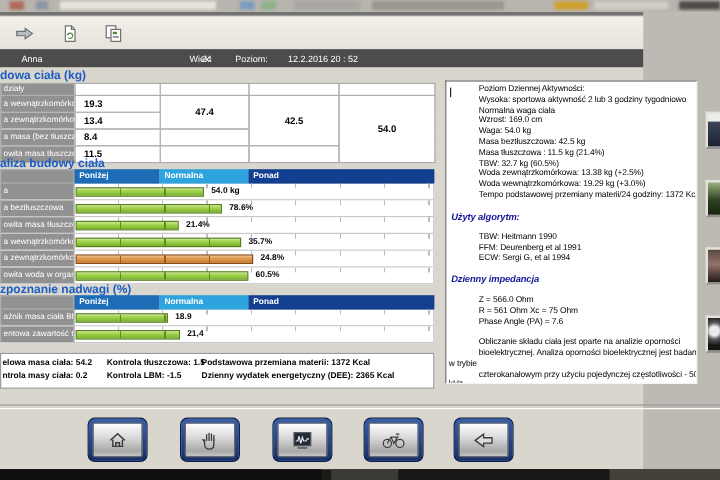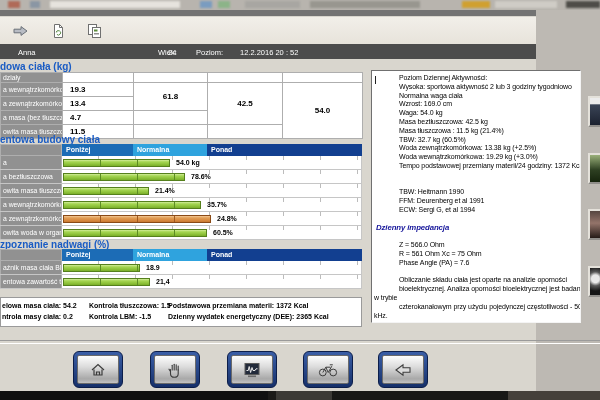--- a/index.html
+++ b/index.html
@@ -6,21 +6,21 @@
   body{width:600px;height:400px;position:relative;overflow:hidden;
        font-family:"Liberation Sans",sans-serif;background:#bdb9b3;}
 
   
   .top-strip{position:absolute;top:0;left:0;width:600px;height:10px;overflow:hidden;background:#b8b4ae;}
   .top-strip .blur{position:absolute;inset:0;filter:blur(1.3px);}
   .bs{position:absolute;top:1px;height:7px;}
 
   
   .window{position:absolute;top:10px;left:0;width:536px;height:381px;background:#d9d6ce;
-          border-top:6px solid #737373;}
+          border-top:3px solid #737373;}
   .toolbar{position:absolute;top:1px;left:0;right:0;height:27px;
            background:linear-gradient(180deg,#f2efe9,#e7e3db);border-bottom:1px solid #c2beb6;}
   .tb-icon{position:absolute;top:6px;width:17px;height:16px;cursor:pointer;}
 
   .titlebar{position:absolute;top:28px;left:0;right:0;height:15px;background:#4c4c4c;color:#fff;font-size:7.5px;}
   .titlebar span{position:absolute;top:4px;white-space:nowrap;}
 
   .client{position:absolute;top:43px;left:0;right:0;bottom:0;}
 
   .sec-title{position:absolute;left:0;color:#1a5cc4;font-weight:bold;font-size:10px;white-space:nowrap;}
@@ -155,43 +155,43 @@
           <tr class="hdr">
         <td class="lab">działy</td>
         <td class="hd hc1">Wartości</td>
         <td class="hd hc2">Całkowita woda w organi</td>
         <td class="hd hc3">Masa beztłuszczowa</td>
         <td class="hd hc4">Waga</td>
       </tr>
       <tr>
         <td class="lab">a wewnątrzkomórkow</td>
         <td class="val">19.3</td>
-        <td class="merged" rowspan="2">61.8</td>
+        <td class="merged" rowspan="2">47.4</td>
         <td class="merged" rowspan="3">42.5</td>
         <td class="merged" rowspan="4">54.0</td>
       </tr>
       <tr>
         <td class="lab">a zewnątrzkomórkow</td>
         <td class="val">13.4</td>
       </tr>
       <tr>
         <td class="lab">a masa (bez tłuszczu</td>
-        <td class="val">4.7</td>
+        <td class="val">8.4</td>
         <td></td>
       </tr>
       <tr>
         <td class="lab">owita masa tłuszczow</td>
         <td class="val">11.5</td>
         <td></td>
         <td></td>
       </tr>
     </tbody>
       </table>
 
-    <div class="sec-title" style="top:75px">entowa budowy ciała</div>
+    <div class="sec-title" style="top:75px">aliza budowy ciała</div>
     <div class="chart" style="top:85px">
       <div class="chdr">
         <div class="cl"></div>
         <div class="cp">Poniżej</div>
         <div class="cn">Normalna</div>
         <div class="co">Ponad</div>
       </div>
       <div class="crow">
         <div class="clab">a</div>
         <div class="cbody">
@@ -277,20 +277,21 @@
           <div class="rline ">Normalna waga ciała</div>
           <div class="rline ">Wzrost: 169.0 cm</div>
           <div class="rline ">Waga: 54.0 kg</div>
           <div class="rline ">Masa beztłuszczowa: 42.5 kg</div>
           <div class="rline ">Masa tłuszczowa : 11.5 kg  (21.4%)</div>
           <div class="rline ">TBW: 32.7 kg (60.5%)</div>
           <div class="rline ">Woda zewnątrzkomórkowa: 13.38 kg (+2.5%)</div>
           <div class="rline ">Woda wewnątrzkomórkowa: 19.29 kg  (+3.0%)</div>
           <div class="rline ">Tempo podstawowej przemiany materii/24 godziny: 1372 Kcal</div>
           <div class="rline blank"></div>
+          <div class="rline heading">Użyty algorytm:</div>
           <div class="rline blank"></div>
           <div class="rline ">TBW: Heitmann 1990</div>
           <div class="rline ">FFM: Deurenberg et al 1991</div>
           <div class="rline ">ECW: Sergi G, et al 1994</div>
           <div class="rline blank"></div>
           <div class="rline heading">Dzienny impedancja</div>
           <div class="rline blank"></div>
           <div class="rline ">Z = 566.0 Ohm</div>
           <div class="rline ">R = 561 Ohm   Xc = 75 Ohm</div>
           <div class="rline ">Phase Angle (PA) = 7.6</div>

